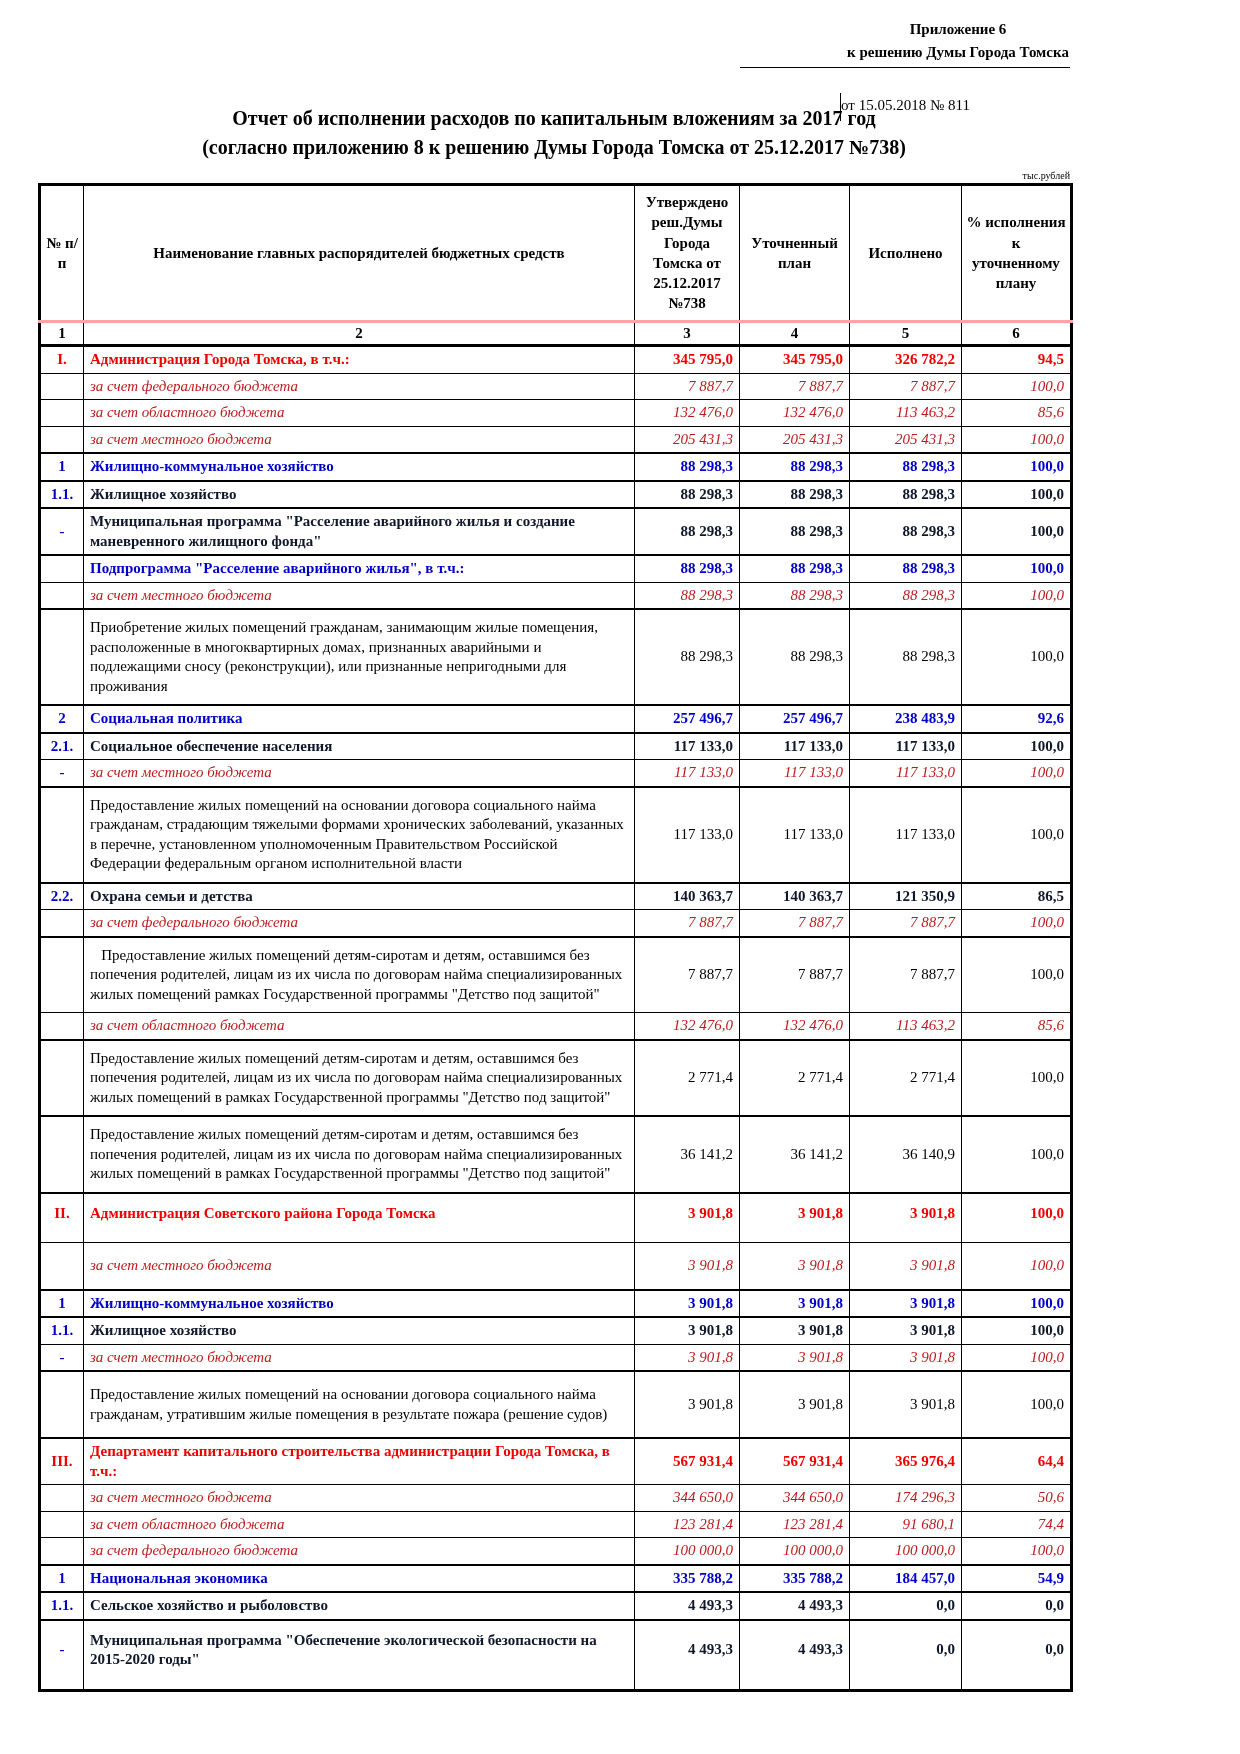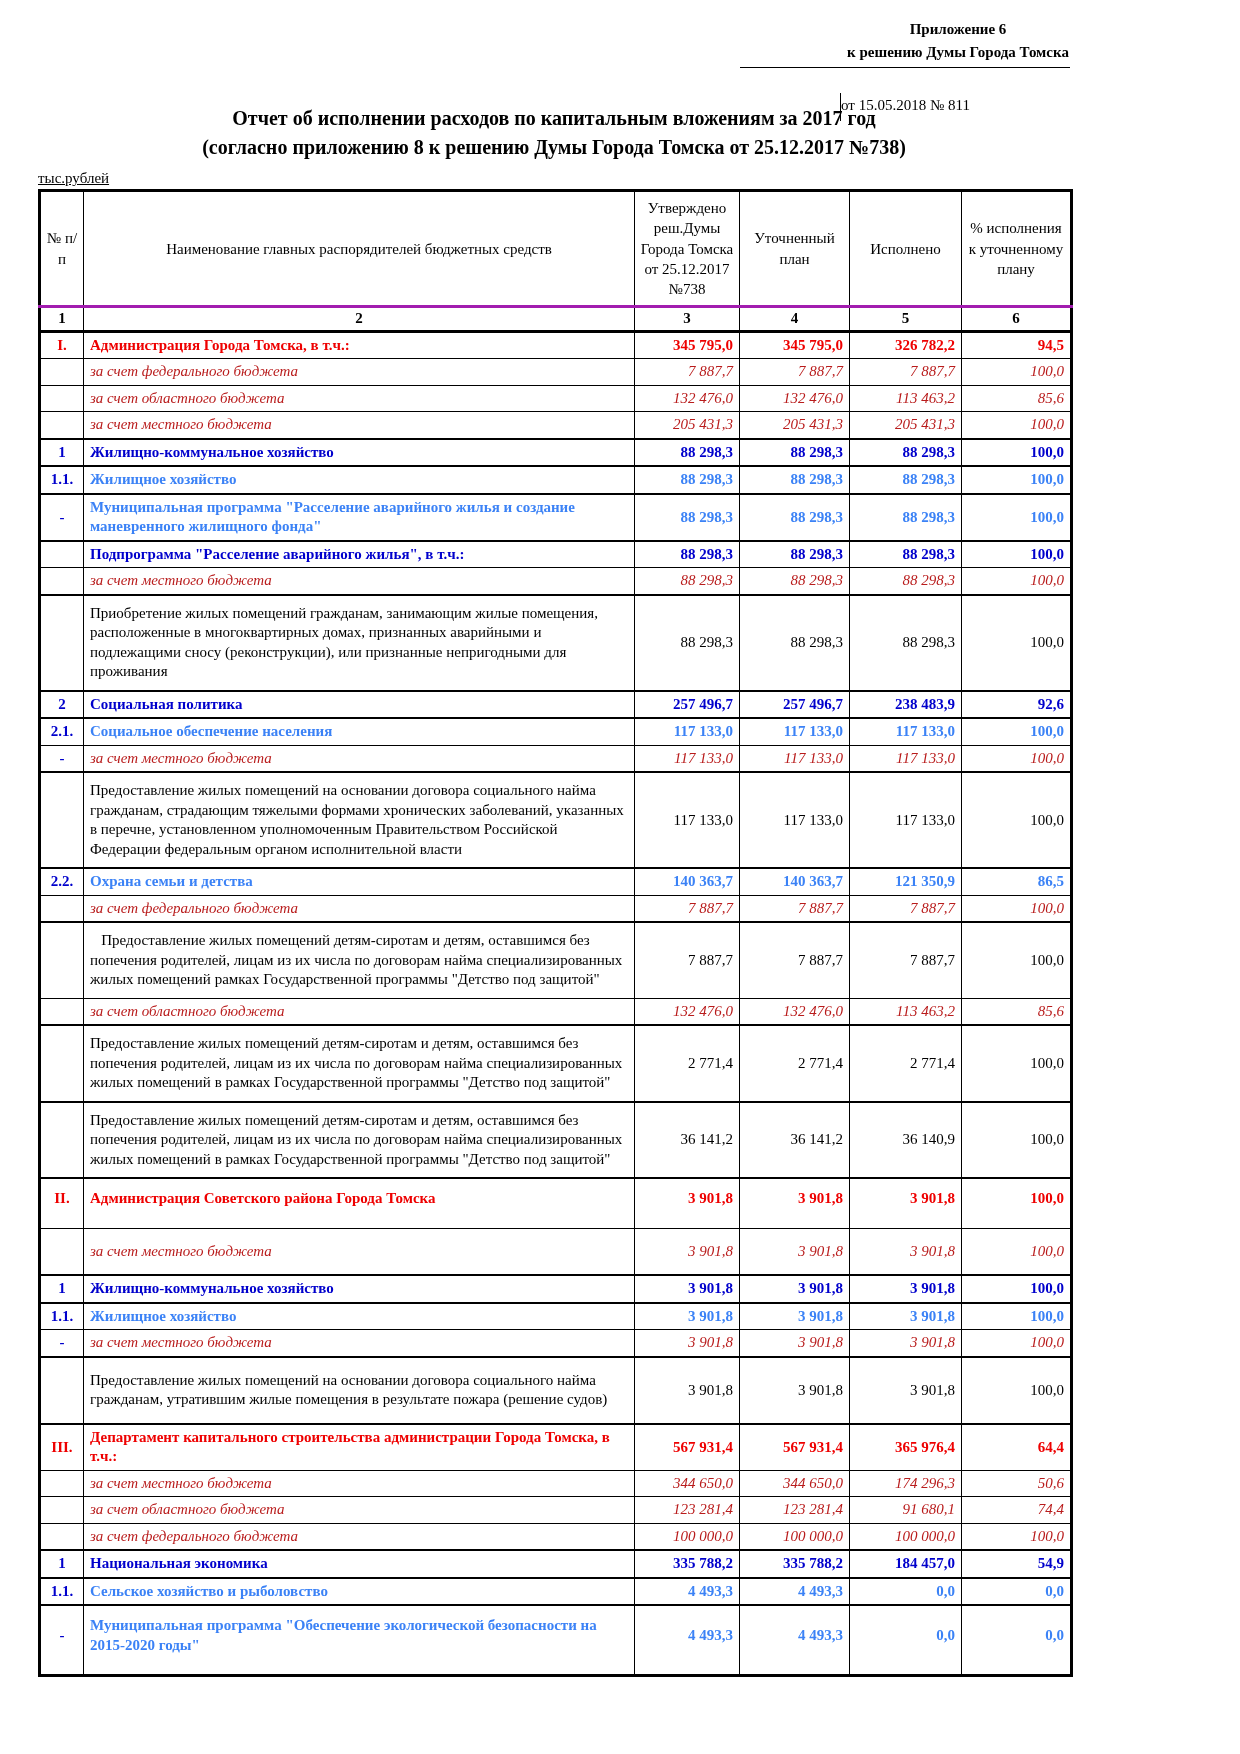--- a/index.html
+++ b/index.html
@@ -8,35 +8,35 @@
 
   
   .annot{position:absolute;top:18px;left:740px;width:330px;font-size:15px;font-weight:bold;line-height:1.5;text-align:center;}
   .annot .a1{margin-left:106px;}
   .a-date-wrap{border-top:1px solid #000;margin-top:4px;}
   .a-date{display:inline-block;border-left:1px solid #000;padding:1px 0 4px 0;font-weight:normal;font-size:15px;margin-top:25px;}
 
   
   .title-wrap{margin:104px 0 0 38px;width:1032px;text-align:center;font-weight:bold;font-size:20px;line-height:1.45;}
 
-  .units{margin:8px 0 2px 38px;width:1032px;font-size:15px;text-decoration:underline;}
+  .units{margin:8px 0 2px 38px;width:1032px;text-align:right;font-size:10px;}
 
   
   table.report{border-collapse:collapse;table-layout:fixed;margin-left:38px;width:1032px;
                border:3px solid #000;font-size:15px;}
   .report th,.report td{border:1px solid #000;vertical-align:middle;word-wrap:break-word;}
-  .report thead th{font-weight:normal;text-align:center;padding:6px 4px;border-bottom:3px solid #a21caf;font-size:15px;line-height:1.35;}
+  .report thead th{font-weight:bold;text-align:center;padding:6px 4px;border-bottom:3px solid #fca5a5;font-size:15px;line-height:1.35;}
   .report td{padding:3px 6px;line-height:1.3;}
   .c-num{text-align:center;font-weight:bold;color:#0000CC;padding:3px 2px;}
   .c-val{text-align:right;padding-right:5px;white-space:nowrap;}
 
   tr.r-colnum td{text-align:center;font-weight:bold;color:#000;border-bottom:3px solid #000;padding:1px;}
   tr.r-red .c-num,tr.r-red .c-name,tr.r-red .c-val{color:#EE0000;font-weight:bold;}
   tr.r-blue .c-name,tr.r-blue .c-val{color:#0000CC;font-weight:bold;margin-left:6px;}
-  tr.r-bold .c-name,tr.r-bold .c-val{color:#3b82f6;font-weight:bold;}
+  tr.r-bold .c-name,tr.r-bold .c-val{color:#0f172a;font-weight:bold;}
   tr.r-italic .c-name,tr.r-italic .c-val{font-style:italic;font-weight:normal;color:#b91c1c;}
   tr.r-normal .c-name,tr.r-normal .c-val{font-weight:normal;color:#000;}
 
   
   tbody tr:not(.r-italic) td{border-top-width:2px;}
 
   
   tr.p1 td{padding-top:8px;padding-bottom:8px;}
   tr.p2 td{padding-top:13px;padding-bottom:13px;}
   tr.p3 td{padding-top:10px;padding-bottom:19px;}

